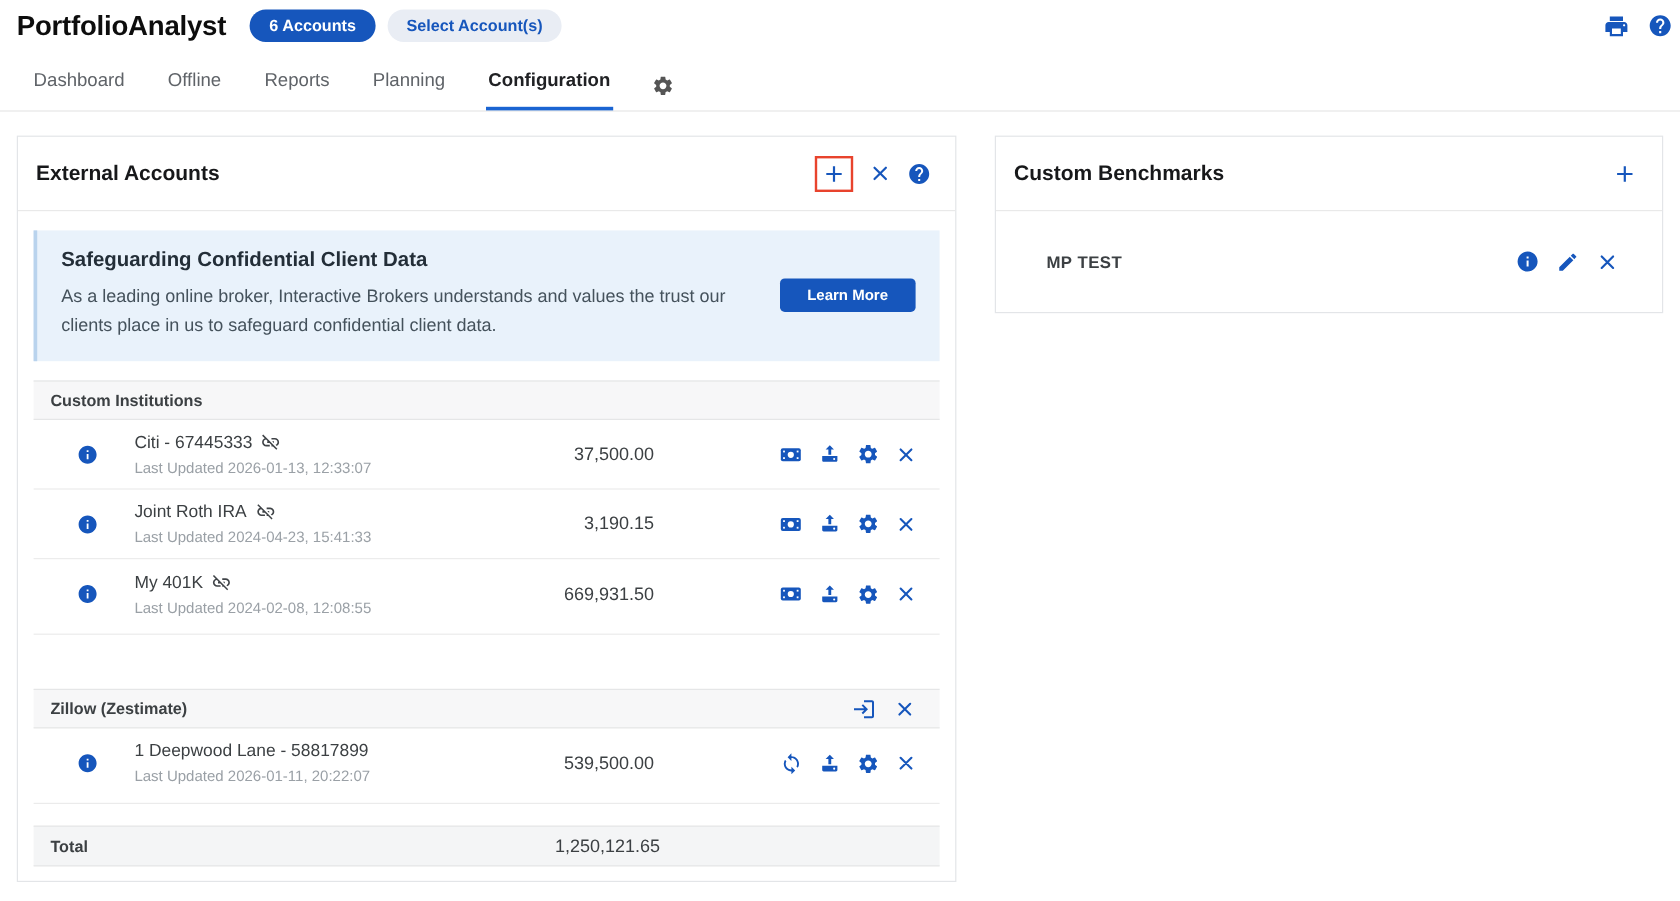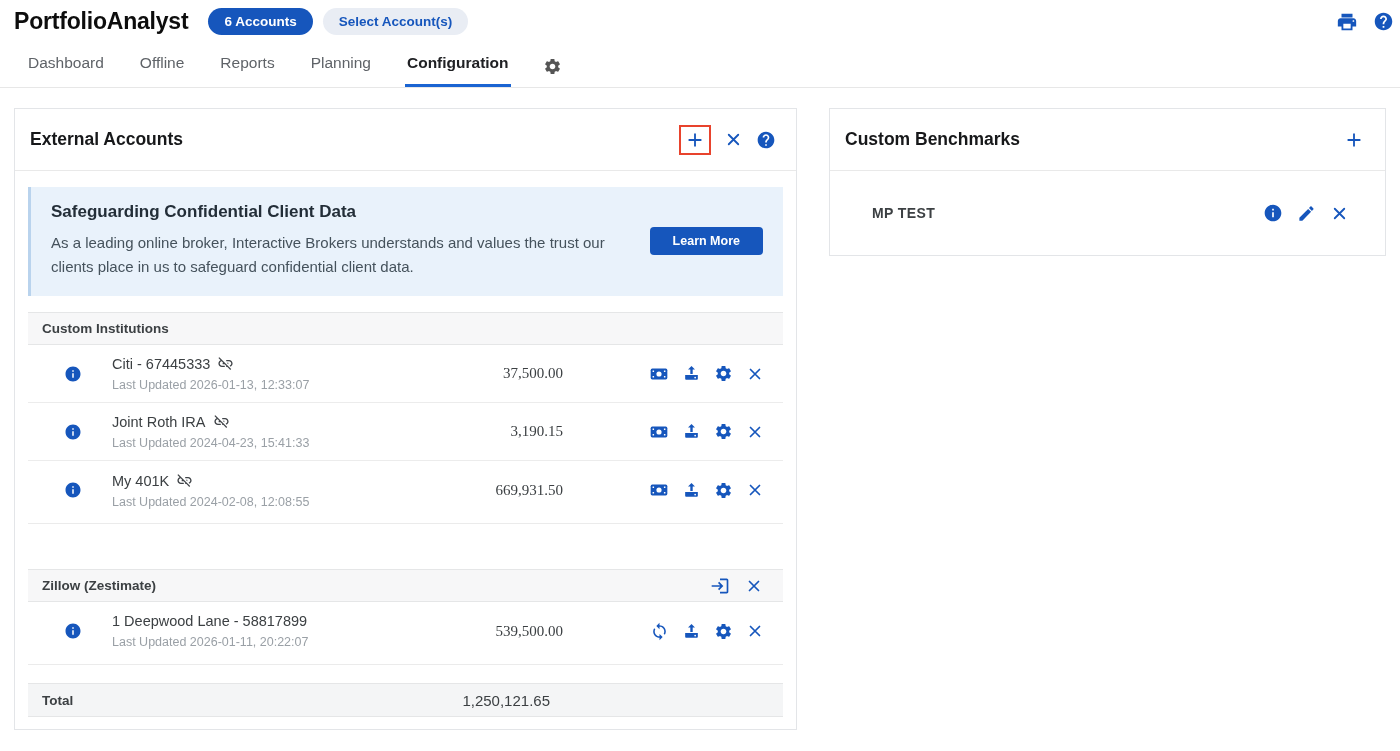--- a/index.html
+++ b/index.html
@@ -17,21 +17,21 @@
   .app-title { font-size: 23px; font-weight: 800; color: #0d0d0d; letter-spacing: -0.2px; }
   .pill { border-radius: 15px; height: 27px; display: inline-flex; align-items: center;
           padding: 0 16px; font-size: 13.5px; font-weight: 700; cursor: pointer; border: none; }
   .pill-primary { background: #1656bc; color: #fff; margin-left: 20px; }
   .pill-secondary { background: #e9edf4; color: #1656bc; margin-left: 10px; }
   .header-actions { margin-left: auto; display: flex; align-items: center; gap: 15px; }
   .blue-icon { color: #1656bc; cursor: pointer; }
 
   
   .tabs-bar { display: flex; align-items: flex-end; gap: 32px; padding: 0 26px;
-              margin-top: 19px; border-bottom: 1px solid #e7e7e7; }
+              margin-top: 24px; border-bottom: 1px solid #e7e7e7; }
   .tab { font-size: 15.5px; color: #5f6368; padding: 0 2px 12px; cursor: pointer;
          border-bottom: 3px solid transparent; }
   .tab.active { color: #202124; font-weight: 700; border-bottom-color: #1a64d2; }
   .tabs-gear { color: #555; padding-bottom: 11px; cursor: pointer; }
 
   
   .main { display: flex; gap: 32px; padding: 20px 14px 0; align-items: flex-start; }
   .card { border: 1px solid #e3e5e8; background: #fff; }
   .card-left { width: 783px; padding-bottom: 12px; }
   .card-right { flex: 1; }
@@ -63,21 +63,21 @@
   .group-header-actions { margin-left: auto; display: flex; align-items: center; gap: 15px;
                           padding-right: 6px; }
   .account-row { position: relative; display: flex; align-items: center; height: 58px;
                  border-bottom: 1px solid #ececec; }
   .group .account-row:last-of-type { border-bottom: none; }
   .row-info-btn { margin-left: 36px; color: #1656bc; }
   .row-text { margin-left: 30px; }
   .row-name { font-size: 14.5px; color: #3c4043; display: flex; align-items: flex-end; gap: 7px; }
   .link-off-icon { color: #3f4347; }
   .row-updated { font-size: 12.5px; color: #9aa0a6; margin-top: 6px; }
-  .row-value { position: absolute; right: 220px; font-size: 15px; color: #3c4043; font-family: Liberation Serif, serif; }
+  .row-value { position: absolute; right: 238px; font-size: 15px; color: #3c4043; }
   .row-actions { margin-left: auto; margin-right: 19px; display: flex; align-items: center; gap: 13px; }
 
   
   .total-row { position: relative; display: flex; align-items: center; height: 34px;
                background: #f4f5f6; border-top: 1px solid #e5e6e7; border-bottom: 1px solid #e5e6e7;
                margin: 18px 13px 0; padding: 0 14px; }
   .total-label { font-size: 13.5px; font-weight: 600; color: #3c4043; }
   .total-value { position: absolute; right: 233px; font-size: 15px; color: #3c4043; }
 
   

